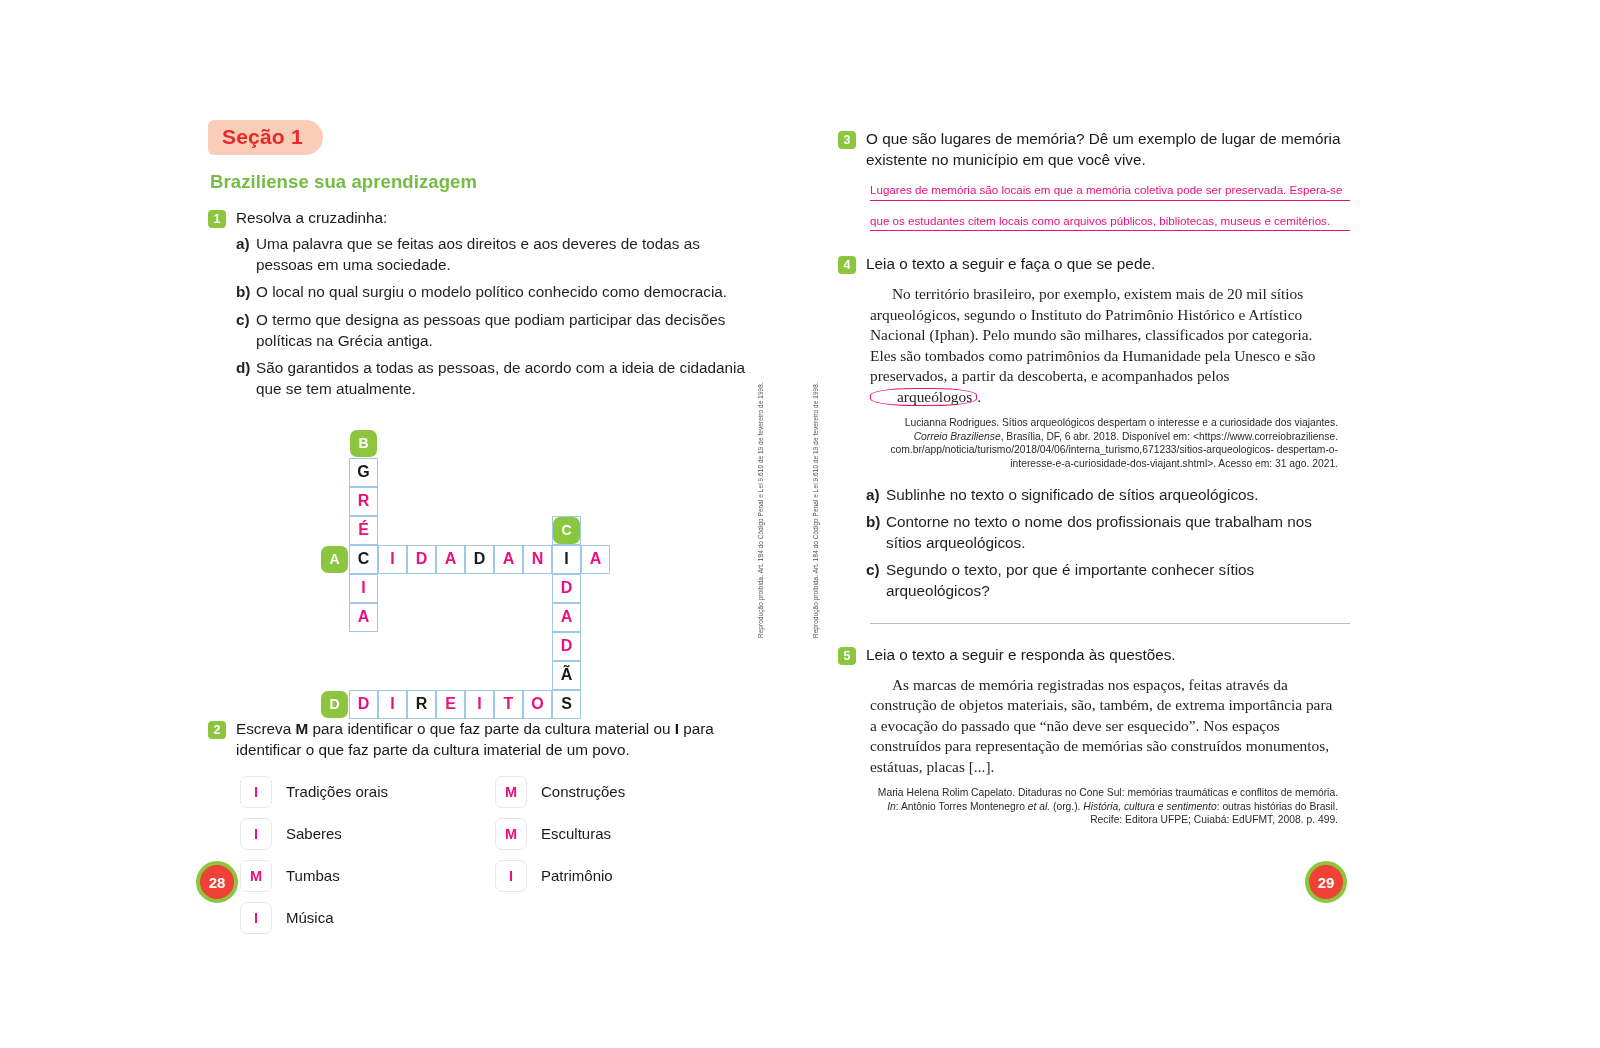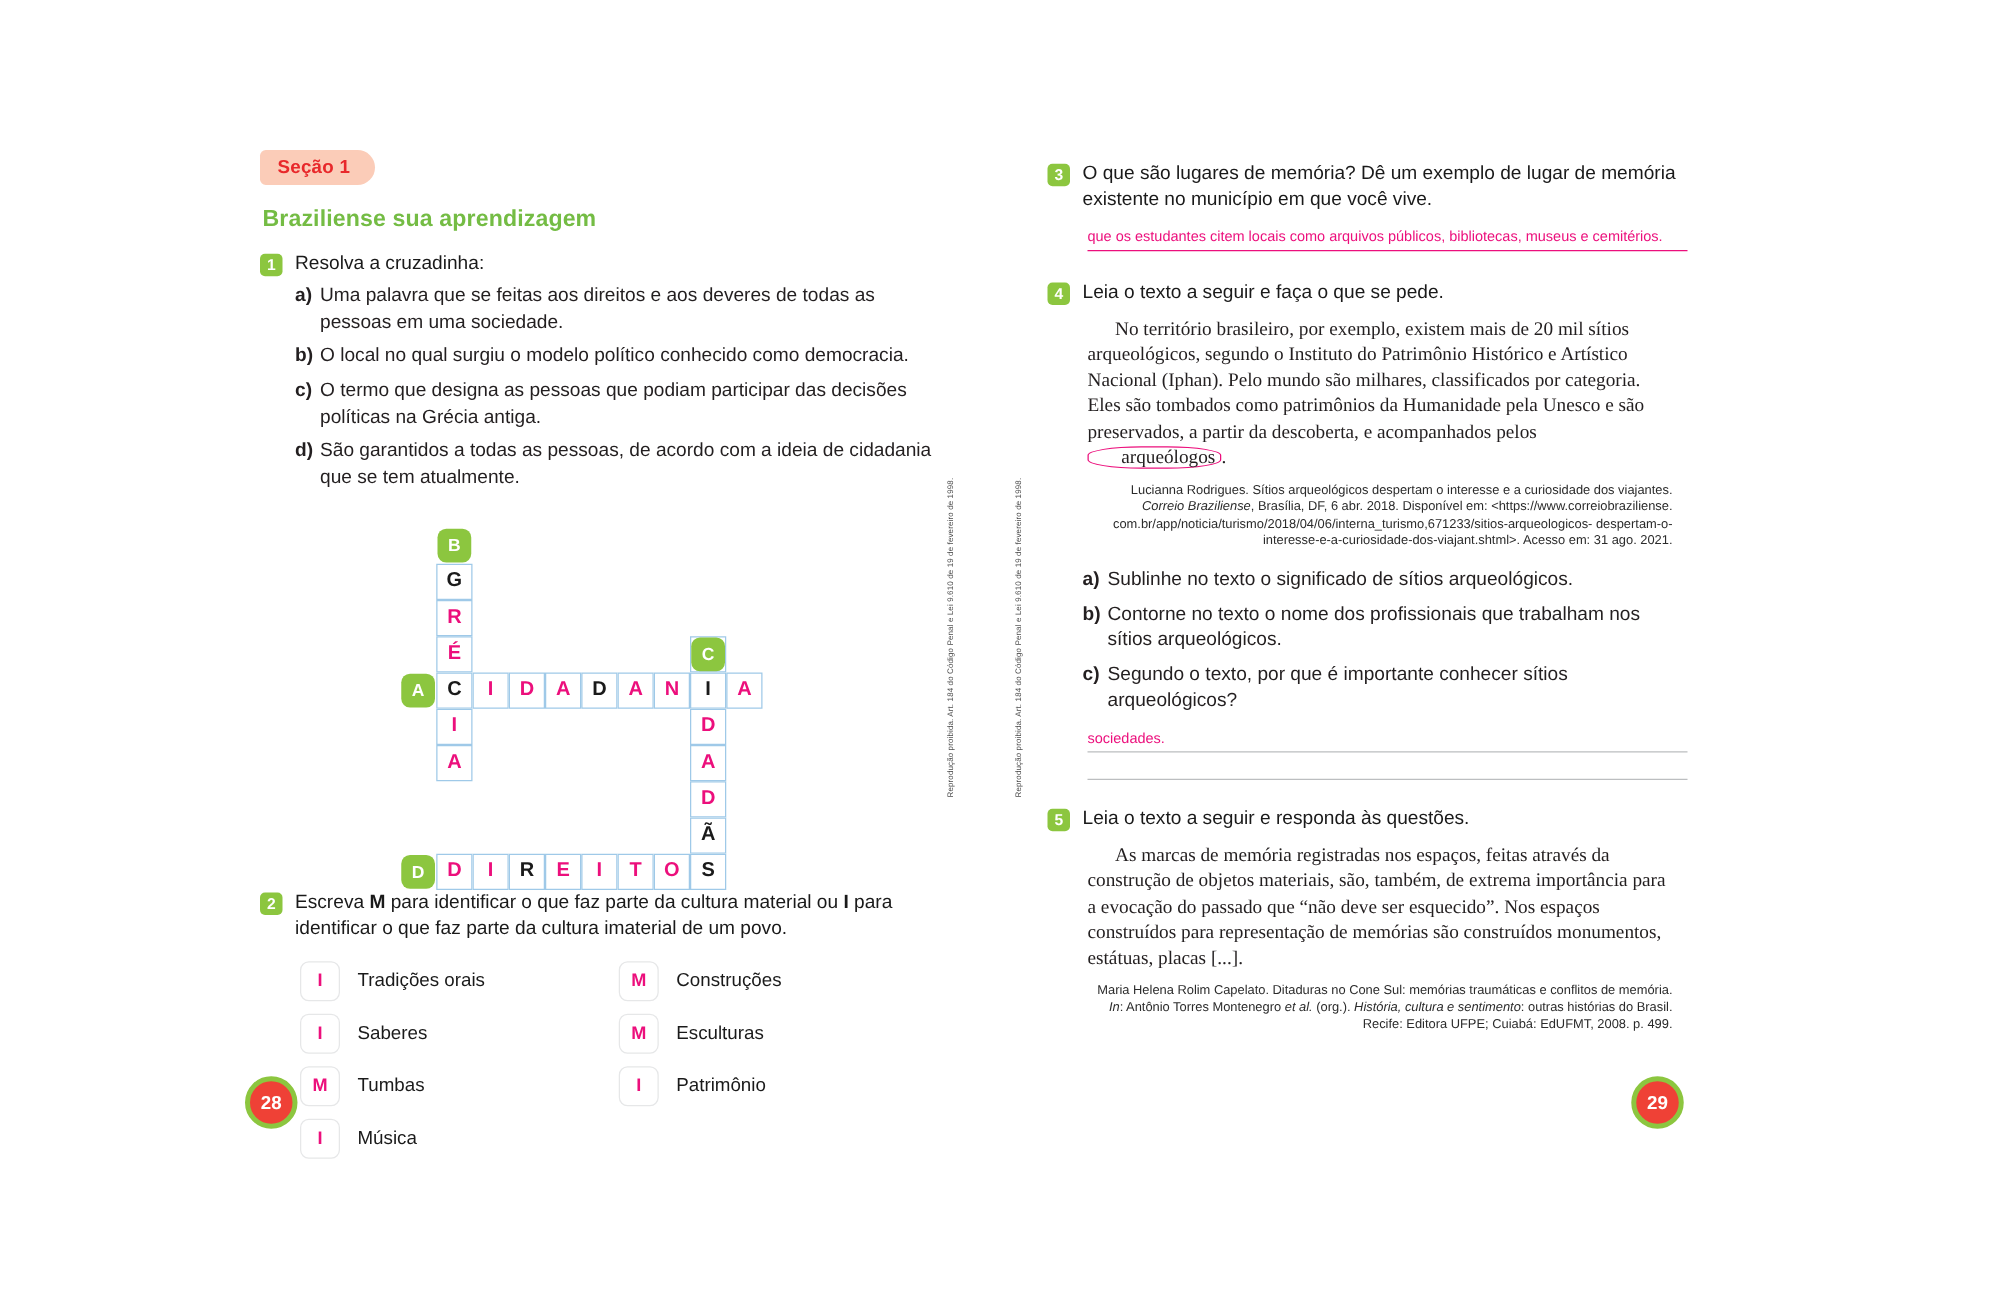--- a/index.html
+++ b/index.html
@@ -9,21 +9,21 @@
     color:#231f20;overflow:hidden;position:relative;
   }
   .page{position:absolute;inset:0;}
 
   
   .col-left{position:absolute;left:208px;top:120px;width:545px;}
   .col-right{position:absolute;left:838px;top:128px;width:512px;}
 
   .section-tag{
     display:inline-block;background:#fbccb8;color:#e8282b;
-    font-size:15px;font-weight:bold;padding:5px 20px 6px 14px;
+    font-size:21px;font-weight:bold;padding:5px 20px 6px 14px;
     border-radius:6px 18px 18px 6px;letter-spacing:.2px;
   }
   .subtitle{
     color:#74bc44;font-size:18.5px;font-weight:bold;
     margin:16px 0 14px 2px;letter-spacing:.1px;
   }
 
   .q{display:flex;align-items:flex-start;margin-bottom:4px;}
   .qnum{
     flex:0 0 auto;width:18px;height:18px;background:#8cc63f;color:#fff;
@@ -218,20 +218,21 @@
       </div>
     </div>
   </div>
 
   <div class="col-right">
 
     <div class="q">
       <div class="qnum">3</div>
       <div class="qtext">O que são lugares de memória? Dê um exemplo de lugar de memória existente no município em que você vive.</div>
     </div>
+    <div class="answer-line">Lugares de memória são locais em que a memória coletiva pode ser preservada. Espera-se</div>
     <div class="answer-line">que os estudantes citem locais como arquivos públicos, bibliotecas, museus e cemitérios.</div>
 
     <div class="q" style="margin-top:22px;">
       <div class="qnum">4</div>
       <div class="qtext">Leia o texto a seguir e faça o que se pede.</div>
     </div>
 
     <div class="excerpt">
       <p><span>No território brasileiro, por exemplo, existem mais de 20 mil sítios arqueológicos, segundo o Instituto do Patrimônio Histórico e Artístico Nacional (Iphan). Pelo mundo são milhares, classificados por categoria. Eles são tombados como patrimônios da Humanidade pela Unesco e são preservados, a partir da descoberta, e acompanhados pelos </span><span class="circ-pink">arqueólogos</span><span>.</span></p>
     </div>
@@ -251,21 +252,20 @@
       <div class="sub-item">
         <span class="sub-letter">b)</span>
         <span class="sub-body">Contorne no texto o nome dos profissionais que trabalham nos sítios arqueológicos.</span>
       </div>
       <div class="sub-item">
         <span class="sub-letter">c)</span>
         <span class="sub-body">Segundo o texto, por que é importante conhecer sítios arqueológicos?</span>
       </div>
     </div>
 
-    <div class="answer-line gray">sociedades.</div>
     <div class="blank-line"></div>
 
     <div class="q" style="margin-top:20px;">
       <div class="qnum">5</div>
       <div class="qtext">Leia o texto a seguir e responda às questões.</div>
     </div>
 
     <div class="excerpt">
       <p>As marcas de memória registradas nos espaços, feitas através da construção de objetos materiais, são, também, de extrema importância para a evocação do passado que “não deve ser esquecido”. Nos espaços construídos para representação de memórias são construídos monumentos, estátuas, placas [...].</p>
     </div>

